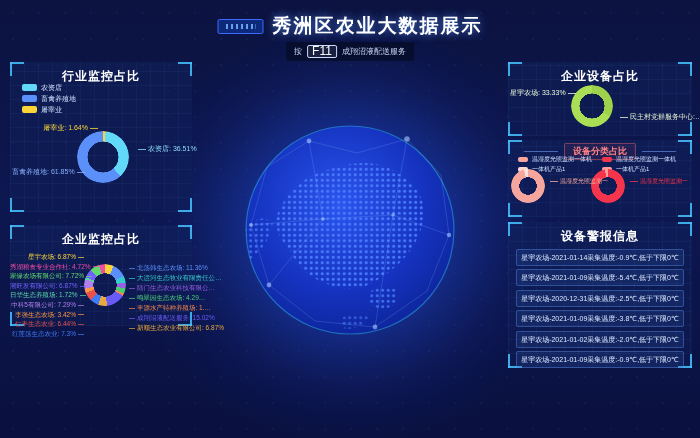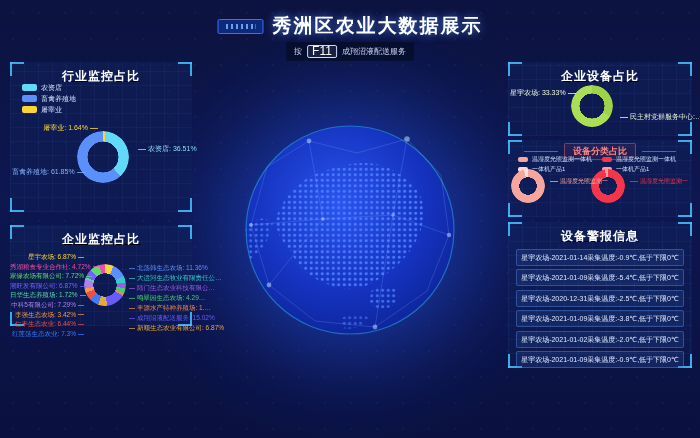--- a/index.html
+++ b/index.html
@@ -25,21 +25,21 @@
       linear-gradient(rgba(70,195,255,.85),rgba(70,195,255,.85)) left top/14px 2px no-repeat,
       linear-gradient(rgba(70,195,255,.85),rgba(70,195,255,.85)) left top/2px 14px no-repeat,
       linear-gradient(rgba(70,195,255,.85),rgba(70,195,255,.85)) right top/14px 2px no-repeat,
       linear-gradient(rgba(70,195,255,.85),rgba(70,195,255,.85)) right top/2px 14px no-repeat,
       linear-gradient(rgba(70,195,255,.85),rgba(70,195,255,.85)) left bottom/14px 2px no-repeat,
       linear-gradient(rgba(70,195,255,.85),rgba(70,195,255,.85)) left bottom/2px 14px no-repeat,
       linear-gradient(rgba(70,195,255,.85),rgba(70,195,255,.85)) right bottom/14px 2px no-repeat,
       linear-gradient(rgba(70,195,255,.85),rgba(70,195,255,.85)) right bottom/2px 14px no-repeat,
       repeating-linear-gradient(0deg, rgba(120,160,255,.05) 0 1px, transparent 1px 14px),
       repeating-linear-gradient(90deg, rgba(120,160,255,.05) 0 1px, transparent 1px 14px),
-      linear-gradient(rgba(16,36,96,.45),rgba(14,30,86,.45)); text-decoration: underline;}
+      linear-gradient(rgba(16,36,96,.45),rgba(14,30,86,.45));}
   .panel h2{margin:0;padding-top:6px;text-align:center;font-size:12px;font-weight:bold;color:#fff;letter-spacing:1px;}
   .p1{left:10px;top:62px;width:182px;height:150px;}
   .p2{left:10px;top:225px;width:182px;height:101px;}
   .p3{left:508px;top:62px;width:184px;height:74px;}
   .p4{left:508px;top:140px;width:184px;height:77px;}
   .p5{left:508px;top:222px;width:184px;height:146px;}
   
   .legend{position:absolute;left:12px;top:20px;}
   .lg-row{display:flex;align-items:center;gap:4px;height:11px;}
   .sw{width:15px;height:7px;border-radius:2px;display:inline-block;}

